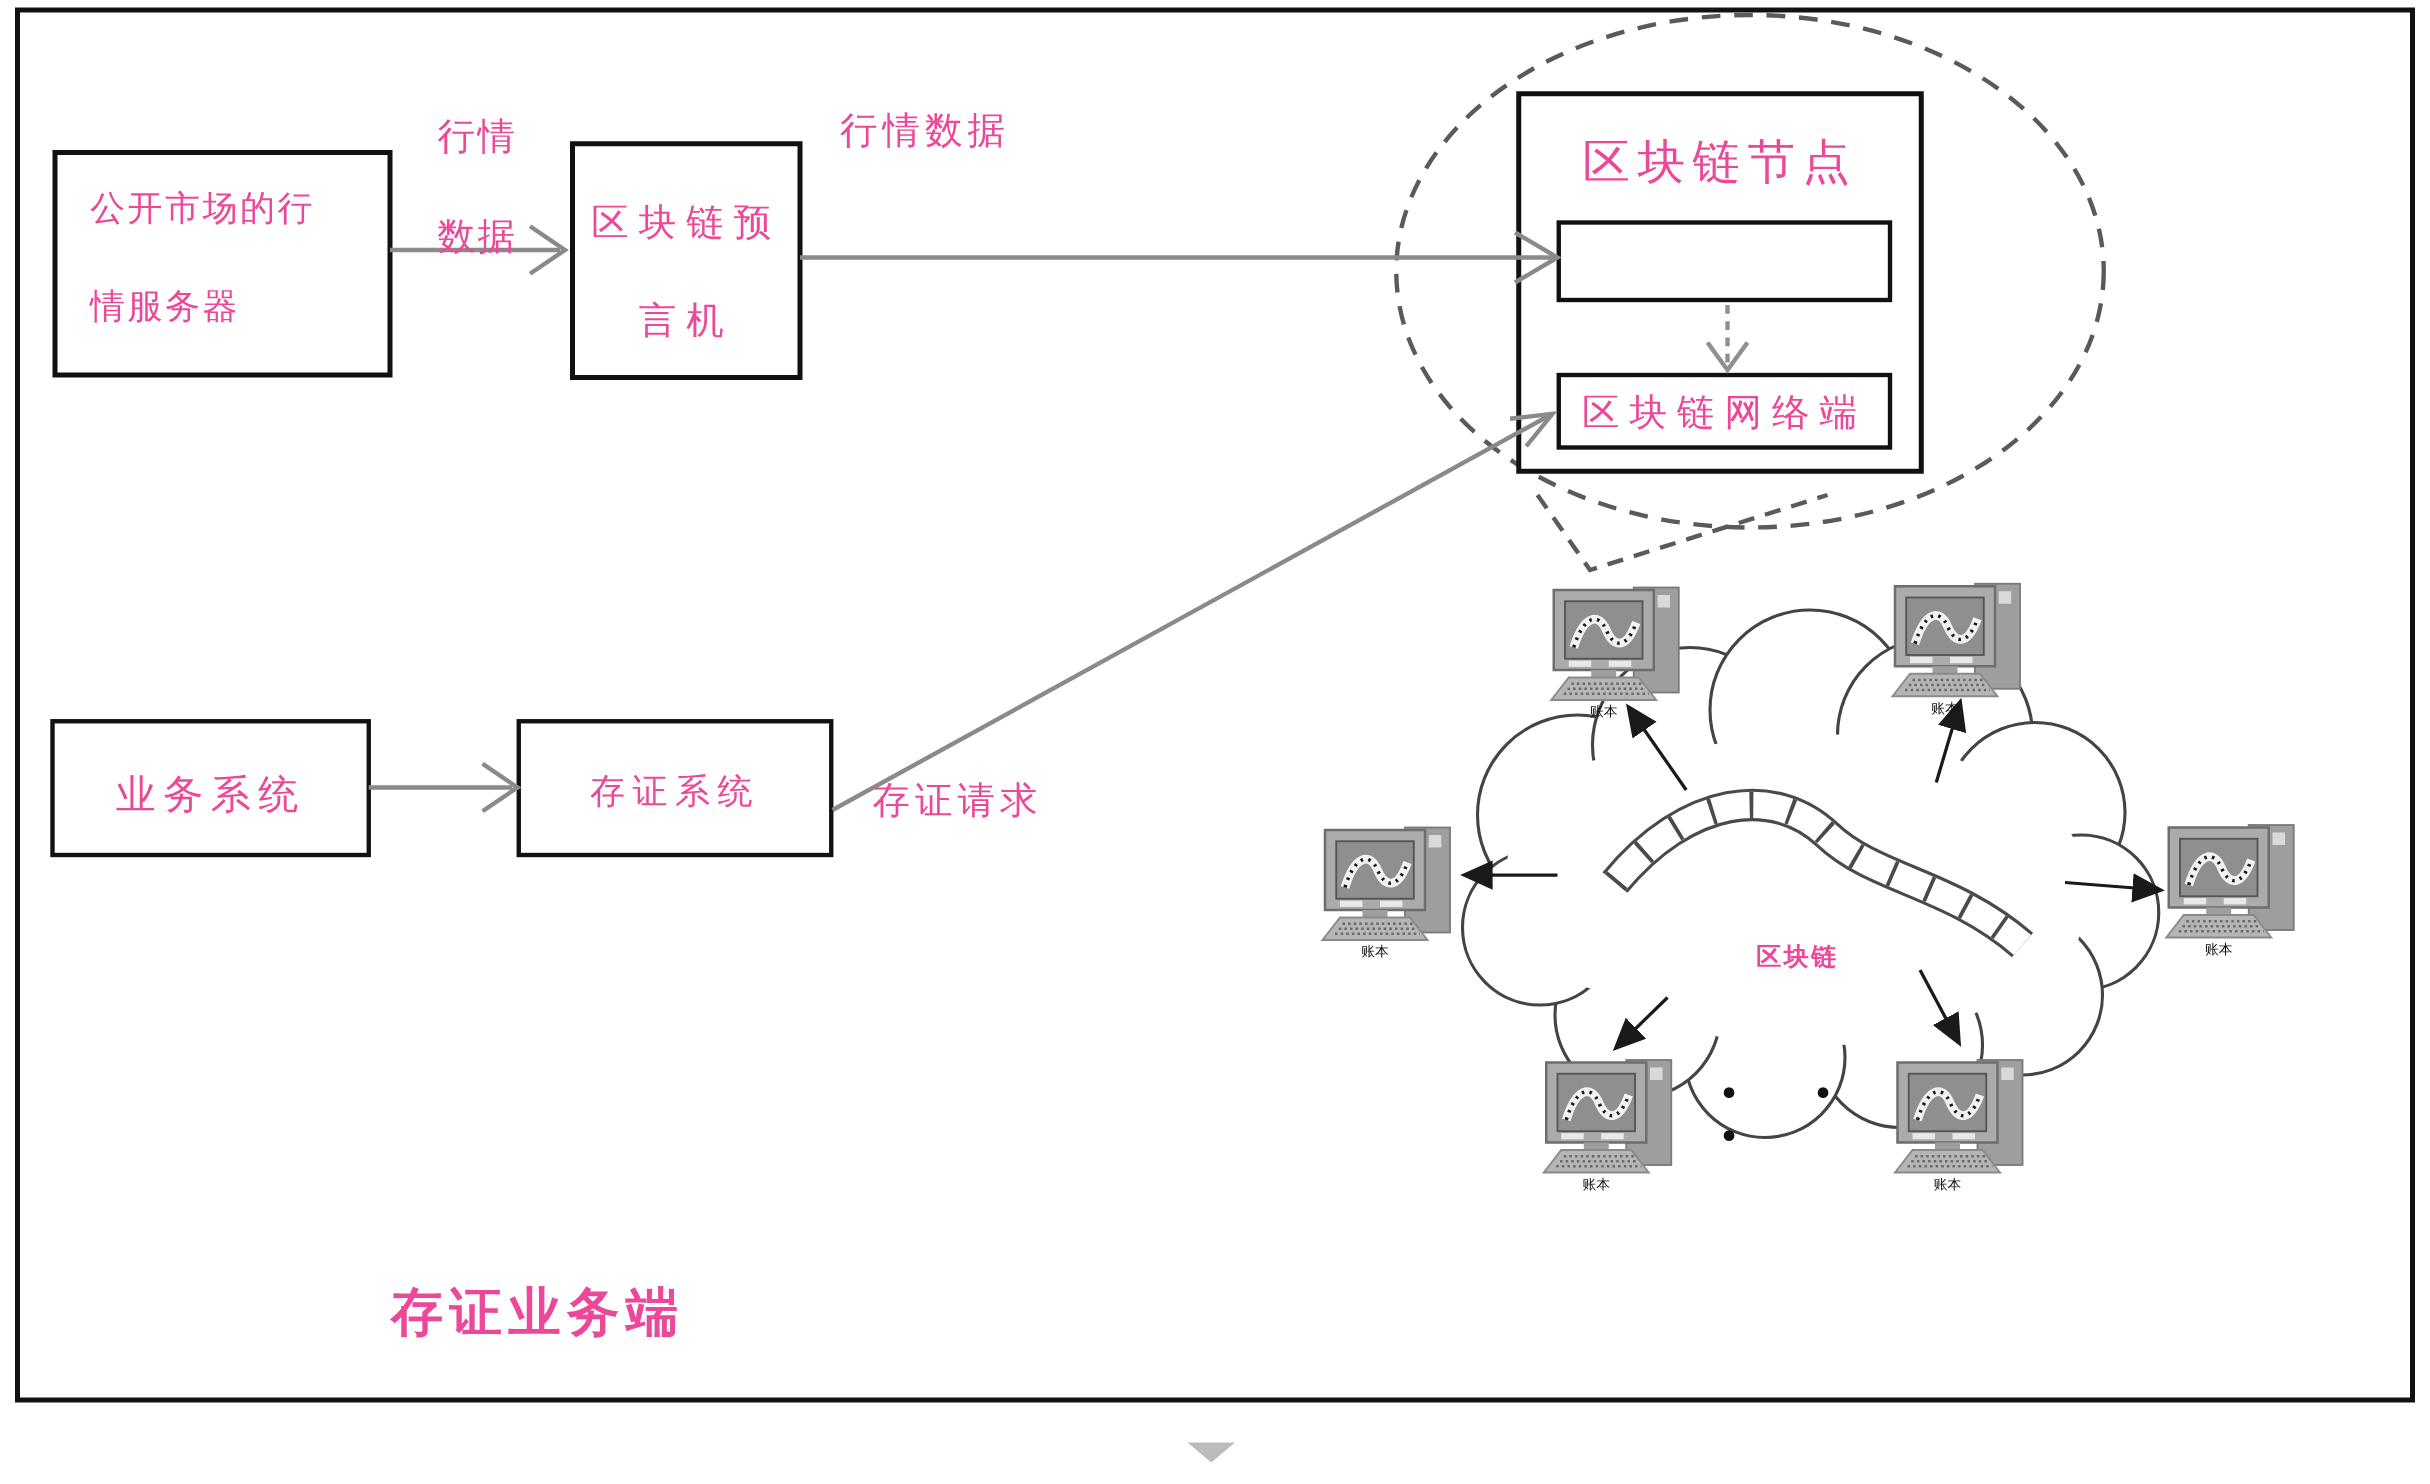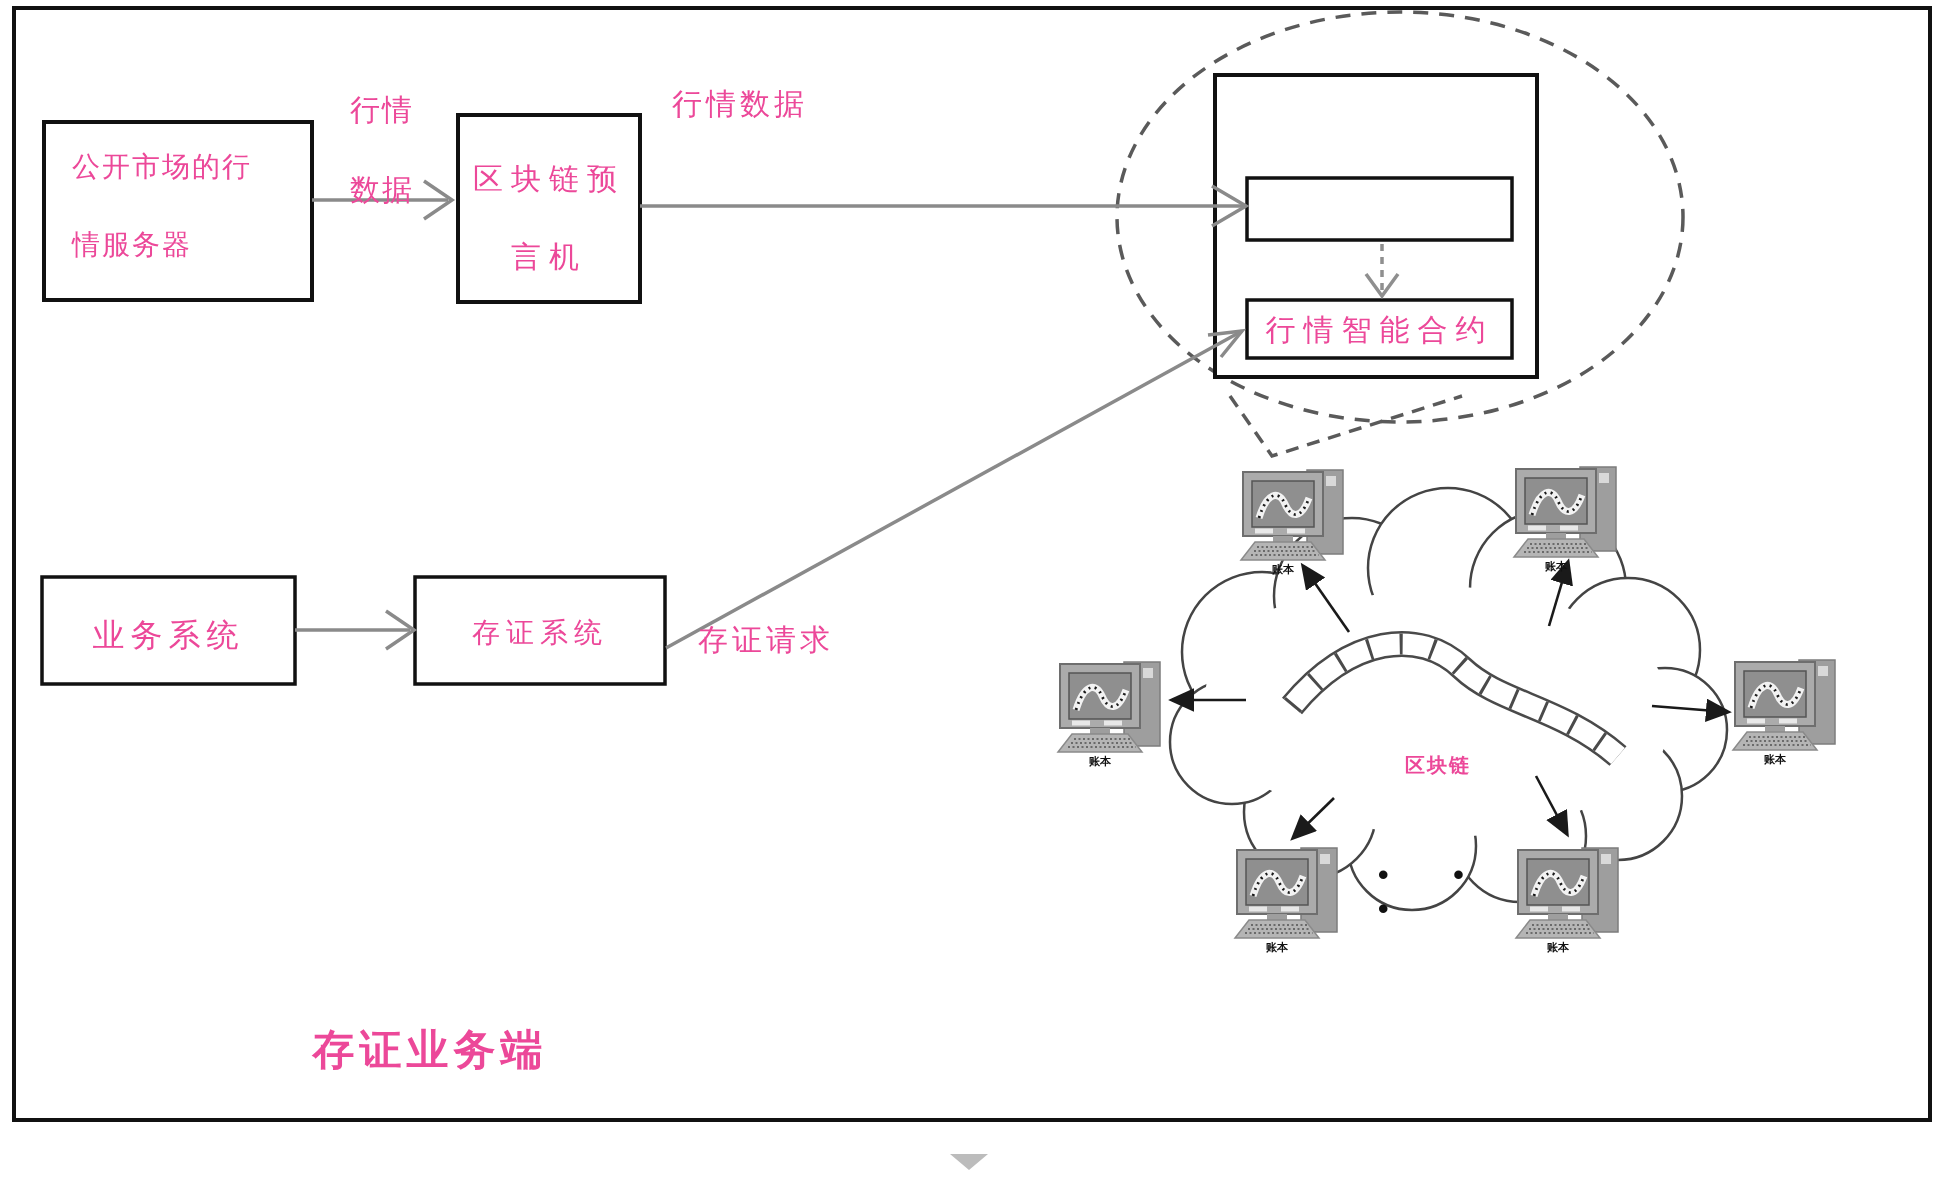--- a/index.html
+++ b/index.html
@@ -16,21 +16,21 @@
   .t-flow2{left:672px;top:84px;font-size:30px;letter-spacing:4px;white-space:nowrap;}
   .t-node-title{left:1215px;top:104px;width:322px;font-size:38px;letter-spacing:6px;}
   .t-c1{left:1247px;top:190px;width:265px;font-size:30px;letter-spacing:8px;}
   .t-c2{left:1247px;top:310px;width:265px;font-size:30px;letter-spacing:8px;}
   .t-biz{left:42px;top:614px;width:253px;font-size:32px;letter-spacing:6px;}
   .t-evid{left:415px;top:614px;width:250px;font-size:28px;letter-spacing:6px;font-family:Liberation Serif, serif;}
   .t-req{left:698px;top:620px;font-size:30px;letter-spacing:4px;white-space:nowrap;}
   .t-cloud{left:1368px;top:752px;width:140px;font-size:20px;letter-spacing:2px;font-weight:700;}
   .t-cap-left{left:250px;top:1022px;width:360px;font-size:42px;letter-spacing:5px;font-weight:700;}
   .t-cap-right{left:1250px;top:1022px;width:360px;font-size:42px;letter-spacing:4px;font-weight:700;}
-  .t-ledger{width:44px;font-size:11px;font-weight:700;color:#111;text-align:center;letter-spacing:0;}
+  .t-ledger{width:44px;font-size:11px;font-weight:400;color:#111;text-align:center;letter-spacing:0;}
   .t-dots{left:1378px;top:858px;width:130px;font-size:30px;letter-spacing:16px;font-weight:700;color:#111;}
   .lg1{left:1261px;top:562px;} .lg2{left:1534px;top:559px;}
   .lg3{left:1078px;top:754px;} .lg4{left:1753px;top:752px;}
   .lg5{left:1255px;top:940px;} .lg6{left:1536px;top:940px;}
 </style>
 </head>
 <body>
 
 <div class="stage">
 
@@ -126,21 +126,22 @@
     <use href="#pc" x="1237" y="836"></use>
     <use href="#pc" x="1518" y="836"></use>
 
     <polygon points="950,1154 988,1154 969,1170" fill="#bcbcbc"></polygon>
   </svg>
 
   <div class="txt t-wrap t-box1">公开市场的行情服务器</div>
   <div class="txt t-wrap t-flow1">行情数据</div>
   <div class="txt t-wrap t-box2 center">区块链预言机</div>
   <div class="txt t-flow2">行情数据</div>
-  <div class="txt t-c2 center">行情智能合约</div>
+  <div class="txt t-node-title center">区块链节点</div>
+  <div class="txt t-c2 center">区块链网络端</div>
   <div class="txt t-biz center">业务系统</div>
   <div class="txt t-evid center">存证系统</div>
   <div class="txt t-req">存证请求</div>
   <div class="txt t-cloud center">区块链</div>
   <div class="txt t-ledger lg1">账本</div>
   <div class="txt t-ledger lg2">账本</div>
   <div class="txt t-ledger lg3">账本</div>
   <div class="txt t-ledger lg4">账本</div>
   <div class="txt t-ledger lg5">账本</div>
   <div class="txt t-ledger lg6">账本</div>

